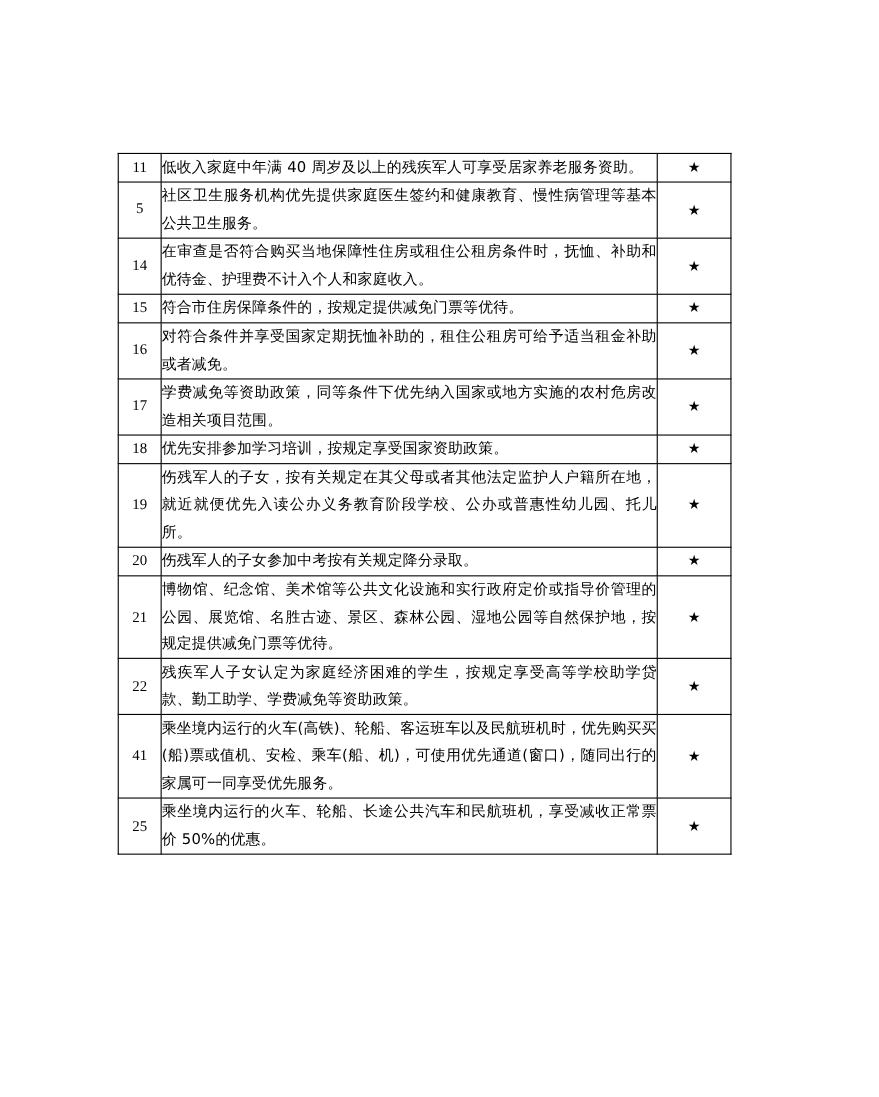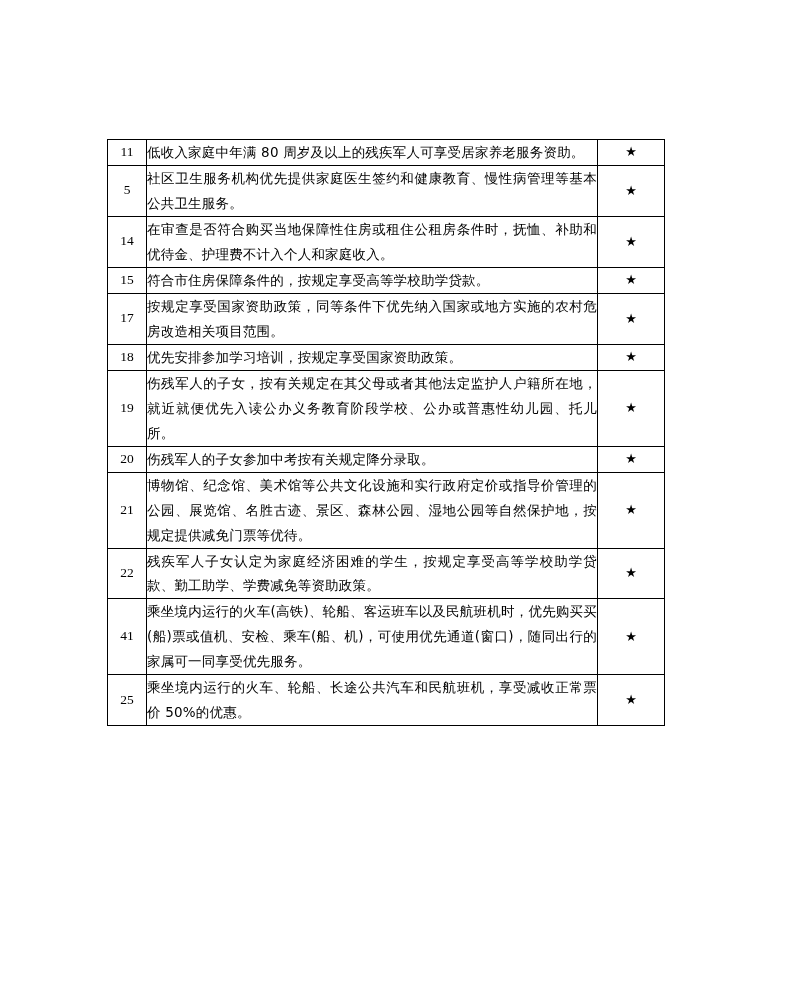--- a/index.html
+++ b/index.html
@@ -68,41 +68,46 @@
 </style>
 </head>
 <body>
 
 <div class="page">
   <div class="table-wrap">
     <table class="benefits">
       <tbody>
         <tr>
           <td class="num">11</td>
-          <td class="desc">低收入家庭中年满 80 周岁及以上的残疾军人可享受居家养老服务资助。</td>
+          <td class="desc">低收入家庭中年满 40 周岁及以上的残疾军人可享受居家养老服务资助。</td>
           <td class="star"><span class="star-glyph">★</span></td>
         </tr>
         <tr>
           <td class="num">5</td>
           <td class="desc">社区卫生服务机构优先提供家庭医生签约和健康教育、慢性病管理等基本公共卫生服务。</td>
           <td class="star"><span class="star-glyph">★</span></td>
         </tr>
         <tr>
           <td class="num">14</td>
           <td class="desc">在审查是否符合购买当地保障性住房或租住公租房条件时，抚恤、补助和优待金、护理费不计入个人和家庭收入。</td>
           <td class="star"><span class="star-glyph">★</span></td>
         </tr>
         <tr>
           <td class="num">15</td>
-          <td class="desc">符合市住房保障条件的，按规定享受高等学校助学贷款。</td>
+          <td class="desc">符合市住房保障条件的，按规定提供减免门票等优待。</td>
+          <td class="star"><span class="star-glyph">★</span></td>
+        </tr>
+        <tr>
+          <td class="num">16</td>
+          <td class="desc">对符合条件并享受国家定期抚恤补助的，租住公租房可给予适当租金补助或者减免。</td>
           <td class="star"><span class="star-glyph">★</span></td>
         </tr>
         <tr>
           <td class="num">17</td>
-          <td class="desc">按规定享受国家资助政策，同等条件下优先纳入国家或地方实施的农村危房改造相关项目范围。</td>
+          <td class="desc">学费减免等资助政策，同等条件下优先纳入国家或地方实施的农村危房改造相关项目范围。</td>
           <td class="star"><span class="star-glyph">★</span></td>
         </tr>
         <tr>
           <td class="num">18</td>
           <td class="desc">优先安排参加学习培训，按规定享受国家资助政策。</td>
           <td class="star"><span class="star-glyph">★</span></td>
         </tr>
         <tr>
           <td class="num">19</td>
           <td class="desc">伤残军人的子女，按有关规定在其父母或者其他法定监护人户籍所在地，就近就便优先入读公办义务教育阶段学校、公办或普惠性幼儿园、托儿所。</td>

